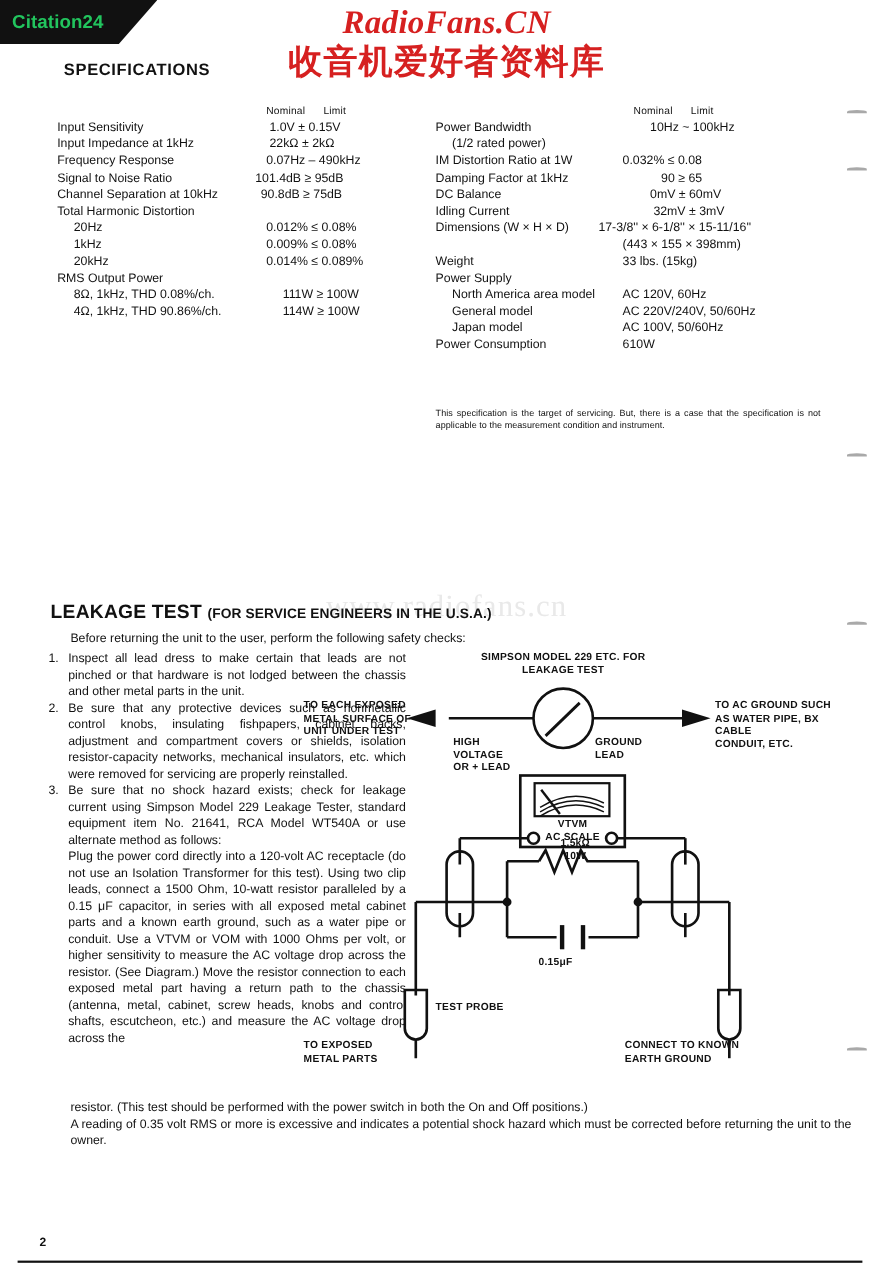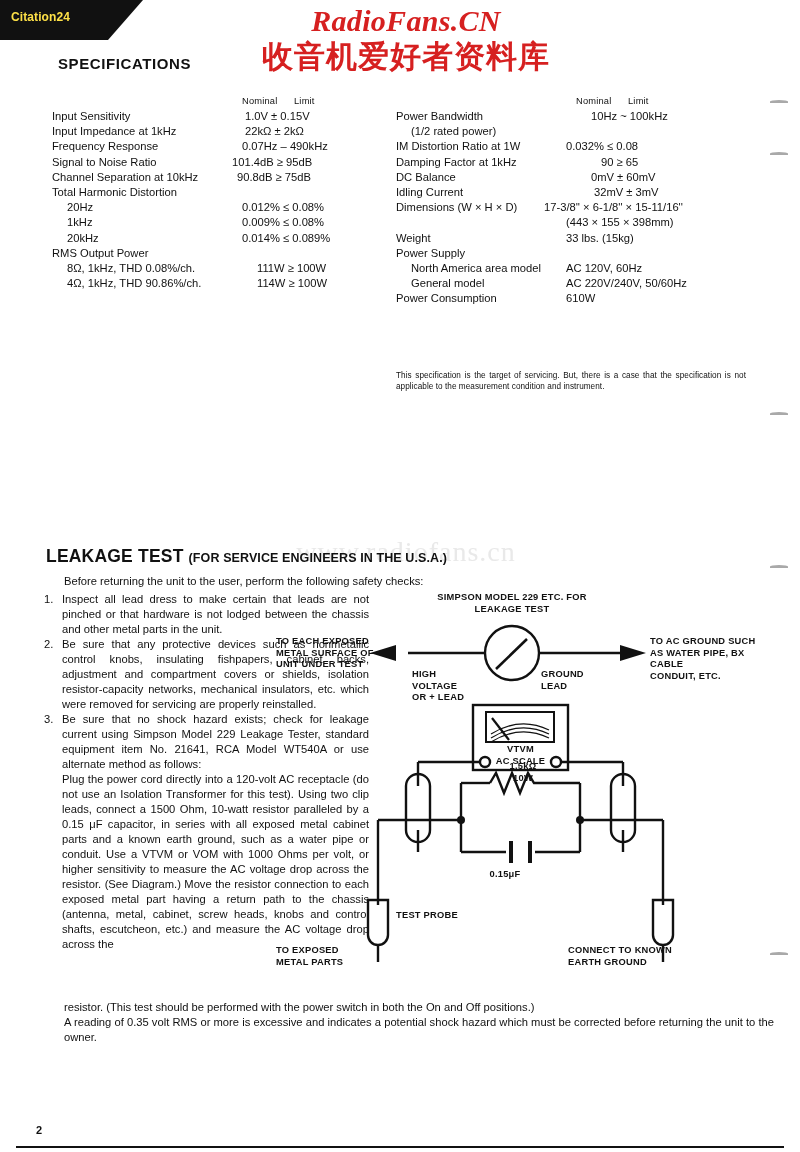--- a/index.html
+++ b/index.html
@@ -9,22 +9,22 @@
     color:#111;
   }
   
   #corner-tab{
     position:absolute;left:0;top:0;width:143px;height:40px;
     background:#111;color:#fff;
     clip-path:polygon(0 0,143px 0,108px 40px,0 40px);
   }
   #corner-tab .label{
     position:absolute;left:11px;top:10px;
-    font-size:12px;font-weight:700;letter-spacing:.1px;
-    color:#fde047;
+    font-size:17px;font-weight:700;letter-spacing:.1px;
+    color:#22c55e;
   }
   
   #wm-top{
     position:absolute;left:246px;top:6px;width:320px;text-align:center;
     color:#d62020;pointer-events:none;
   }
   #wm-top .line1{
     font-family:"Liberation Serif","DejaVu Serif",serif;
     font-style:italic;font-weight:700;font-size:30px;letter-spacing:.3px;
     line-height:1;
@@ -161,20 +161,21 @@
       <div class="srow"><span class="nm">IM Distortion Ratio at 1W</span><span class="vl" style="left: 170px;">0.032% ≤ 0.08</span></div>
       <div class="srow"><span class="nm">Damping Factor at 1kHz</span><span class="vl" style="left: 205px;">90 ≥ 65</span></div>
       <div class="srow"><span class="nm">DC Balance</span><span class="vl" style="left: 195px;">0mV ± 60mV</span></div>
       <div class="srow"><span class="nm">Idling Current</span><span class="vl" style="left: 198px;">32mV ± 3mV</span></div>
       <div class="srow"><span class="nm">Dimensions (W × H × D)</span><span class="vl" style="left: 148px;">17-3/8'' × 6-1/8'' × 15-11/16''</span></div>
       <div class="srow"><span class="nm"></span><span class="vl" style="left: 170px;">(443 × 155 × 398mm)</span></div>
       <div class="srow"><span class="nm">Weight</span><span class="vl" style="left: 170px;">33 lbs. (15kg)</span></div>
       <div class="srow"><span class="nm">Power Supply</span></div>
       <div class="srow"><span class="nm indent1">North America area model</span><span class="vl" style="left: 170px;">AC 120V, 60Hz</span></div>
       <div class="srow"><span class="nm indent1">General model</span><span class="vl" style="left: 170px;">AC 220V/240V, 50/60Hz</span></div>
+      <div class="srow"><span class="nm indent1">Japan model</span><span class="vl" style="left: 170px;">AC 100V, 50/60Hz</span></div>
       <div class="srow"><span class="nm">Power Consumption</span><span class="vl" style="left: 170px;">610W</span></div>
     </div>
 </div>
 
 <div id="notes">
     <p>This specification is the target of servicing. But, there is a case that the specification is not applicable to the measurement condition and instrument.</p>
   </div>
 
 <div id="leak-title">
   <span>LEAKAGE TEST</span>

